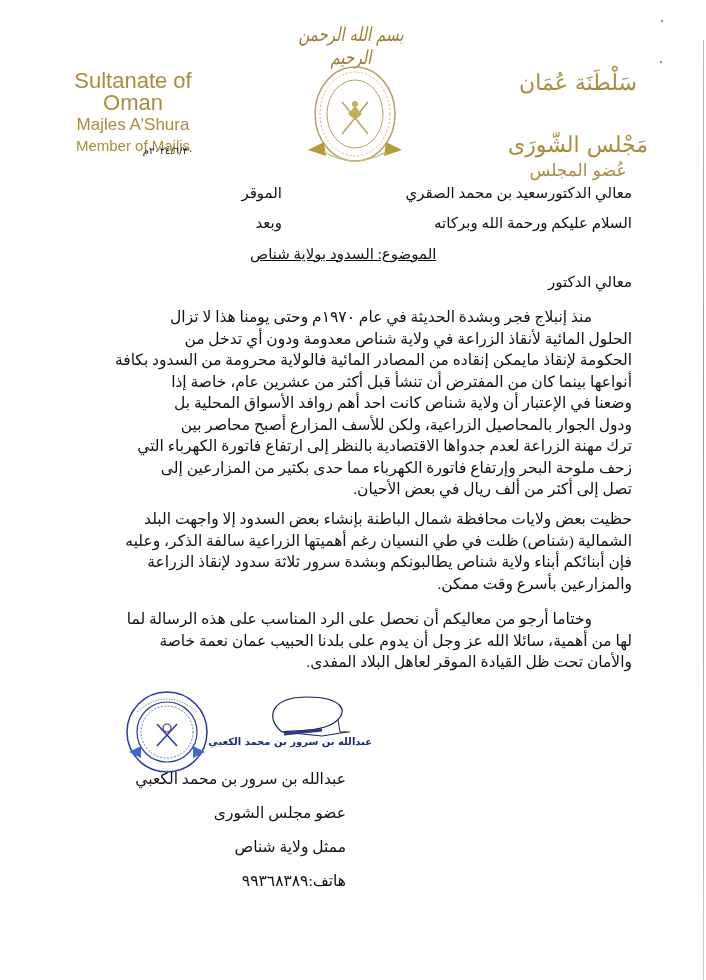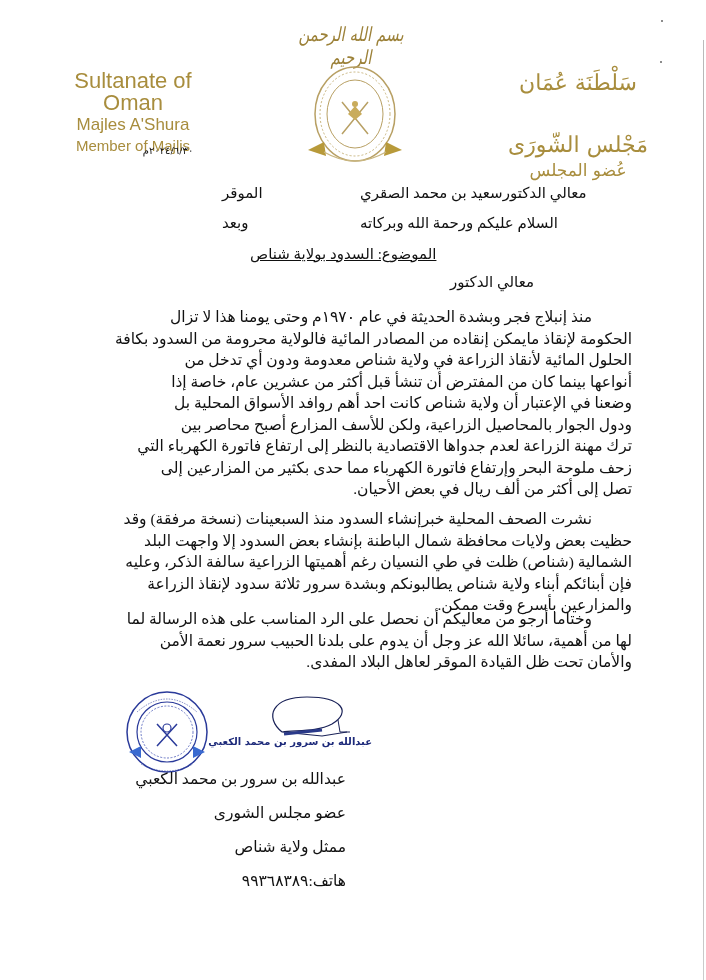--- a/index.html
+++ b/index.html
@@ -35,21 +35,21 @@
     .ar-header .l2 { font-size: 22px; line-height: 26px; letter-spacing: 2px; margin-top: 36px; }
     .ar-header .l3 { font-size: 17px; line-height: 24px; }
     .basmala {
       position: absolute; left: 296px; top: 28px; width: 110px; text-align: center;
       direction: rtl; font-family: "DejaVu Serif", serif; font-size: 15px;
       color: #9c8138; font-style: italic; transform: scaleY(1.3);
     }
     .emblem { position: absolute; left: 300px; top: 62px; width: 110px; height: 112px; }
 
     
-    .rtl { direction: rtl; text-align: left; }
+    .rtl { direction: rtl; text-align: right; }
     .txt { position: absolute; font-family: "Liberation Serif", "DejaVu Sans", serif; font-size: 15px; color: #111; }
     .addr-name { left: 360px; top: 184px; width: 272px; }
     .addr-hon { left: 222px; top: 184px; width: 60px; }
     .greet { left: 360px; top: 214px; width: 272px; }
     .wabad { left: 222px; top: 214px; width: 60px; }
     .subject {
       left: 250px; top: 245px; width: 206px; font-weight: normal; text-decoration: underline;
       text-align: left;
     }
     .salut { left: 450px; top: 273px; width: 182px; }
@@ -113,41 +113,40 @@
 
 <div class="txt rtl addr-name">معالي الدكتورسعيد بن محمد الصقري</div>
 <div class="txt rtl addr-hon">الموقر</div>
 <div class="txt rtl greet">السلام عليكم ورحمة الله وبركاته</div>
 <div class="txt rtl wabad">وبعد</div>
 <div class="txt rtl subject">الموضوع: السدود بولاية شناص</div>
 <div class="txt rtl salut">معالي الدكتور</div>
 
 <div class="para p1">
   <span class="line" style="padding-right:40px">منذ إنبلاج فجر وبشدة الحديثة في عام ١٩٧٠م وحتى يومنا هذا لا تزال</span>
+  <span class="line">الحلول المائية لأنقاذ الزراعة في ولاية شناص معدومة ودون أي تدخل من</span>
   <span class="line">الحكومة لإنقاذ مايمكن إنقاده من المصادر المائية فالولاية محرومة من السدود بكافة</span>
-  <span class="line">الحلول المائية لأنقاذ الزراعة في ولاية شناص معدومة ودون أي تدخل من</span>
   <span class="line">أنواعها بينما كان من المفترض أن تنشأ قبل أكثر من عشرين عام، خاصة إذا</span>
   <span class="line">وضعنا في الإعتبار أن ولاية شناص كانت احد أهم روافد الأسواق المحلية بل</span>
   <span class="line">ودول الجوار بالمحاصيل الزراعية، ولكن للأسف المزارع أصبح محاصر بين</span>
   <span class="line">ترك مهنة الزراعة لعدم جدواها الاقتصادية بالنظر إلى ارتفاع فاتورة الكهرباء التي</span>
   <span class="line">زحف ملوحة البحر وإرتفاع فاتورة الكهرباء مما حدى بكثير من المزارعين إلى</span>
   <span class="line">تصل إلى أكثر من ألف ريال في بعض الأحيان.</span>
 </div>
 
 <div class="para p2">
-  <span class="line" style="padding-right:40px">نشرت الصحف المحلية خبرإنشاء السدود منذ السبعينات (نسخة مرفقة) وقد</span>
   <span class="line">حظيت بعض ولايات محافظة شمال الباطنة بإنشاء بعض السدود إلا واجهت البلد</span>
   <span class="line">الشمالية (شناص) ظلت في طي النسيان رغم أهميتها الزراعية سالفة الذكر، وعليه</span>
   <span class="line">فإن أبنائكم أبناء ولاية شناص يطالبونكم وبشدة سرور ثلاثة سدود لإنقاذ الزراعة</span>
   <span class="line">والمزارعين بأسرع وقت ممكن.</span>
 </div>
 
 <div class="para p3">
   <span class="line" style="padding-right:40px">وختاما أرجو من معاليكم أن نحصل على الرد المناسب على هذه الرسالة لما</span>
-  <span class="line">لها من أهمية، سائلا الله عز وجل أن يدوم على بلدنا الحبيب سرور نعمة الأمن</span>
+  <span class="line">لها من أهمية، سائلا الله عز وجل أن يدوم على بلدنا الحبيب عمان نعمة خاصة</span>
   <span class="line">والأمان تحت ظل القيادة الموقر لعاهل البلاد المفدى.</span>
 </div>
 
 <svg class="stamp" viewBox="0 0 88 88">
   <circle cx="44" cy="44" r="40" fill="none" stroke="#2a3a9a" stroke-width="1.5"></circle>
   <circle cx="44" cy="44" r="30" fill="none" stroke="#2a3a9a" stroke-width="1.2"></circle>
   <circle cx="44" cy="44" r="26" fill="none" stroke="#4a5ab8" stroke-width="0.8" stroke-dasharray="2 1.5"></circle>
   <path d="M34 36 L54 58 M54 36 L34 58" stroke="#2a3a9a" stroke-width="1.5"></path>
   <circle cx="44" cy="40" r="4" fill="none" stroke="#2a3a9a" stroke-width="1.2"></circle>
   <path d="M6 64 L18 58 L18 70 Z" fill="#3a6ad0"></path>

